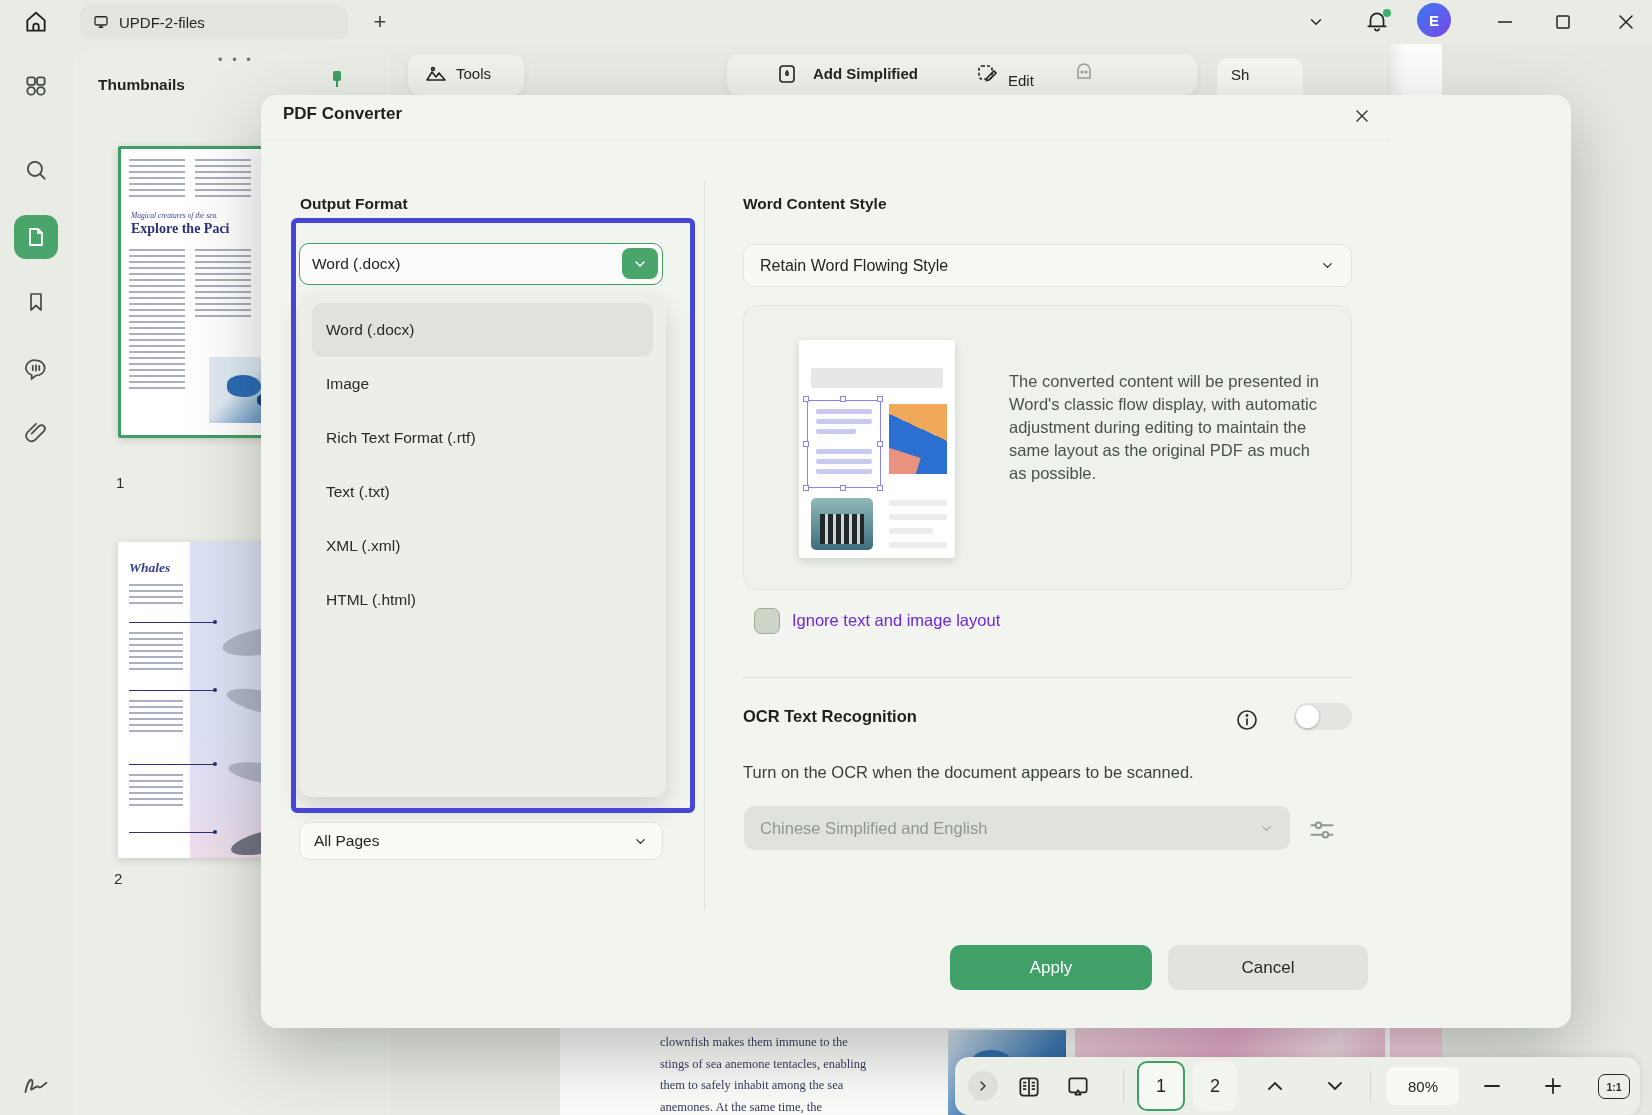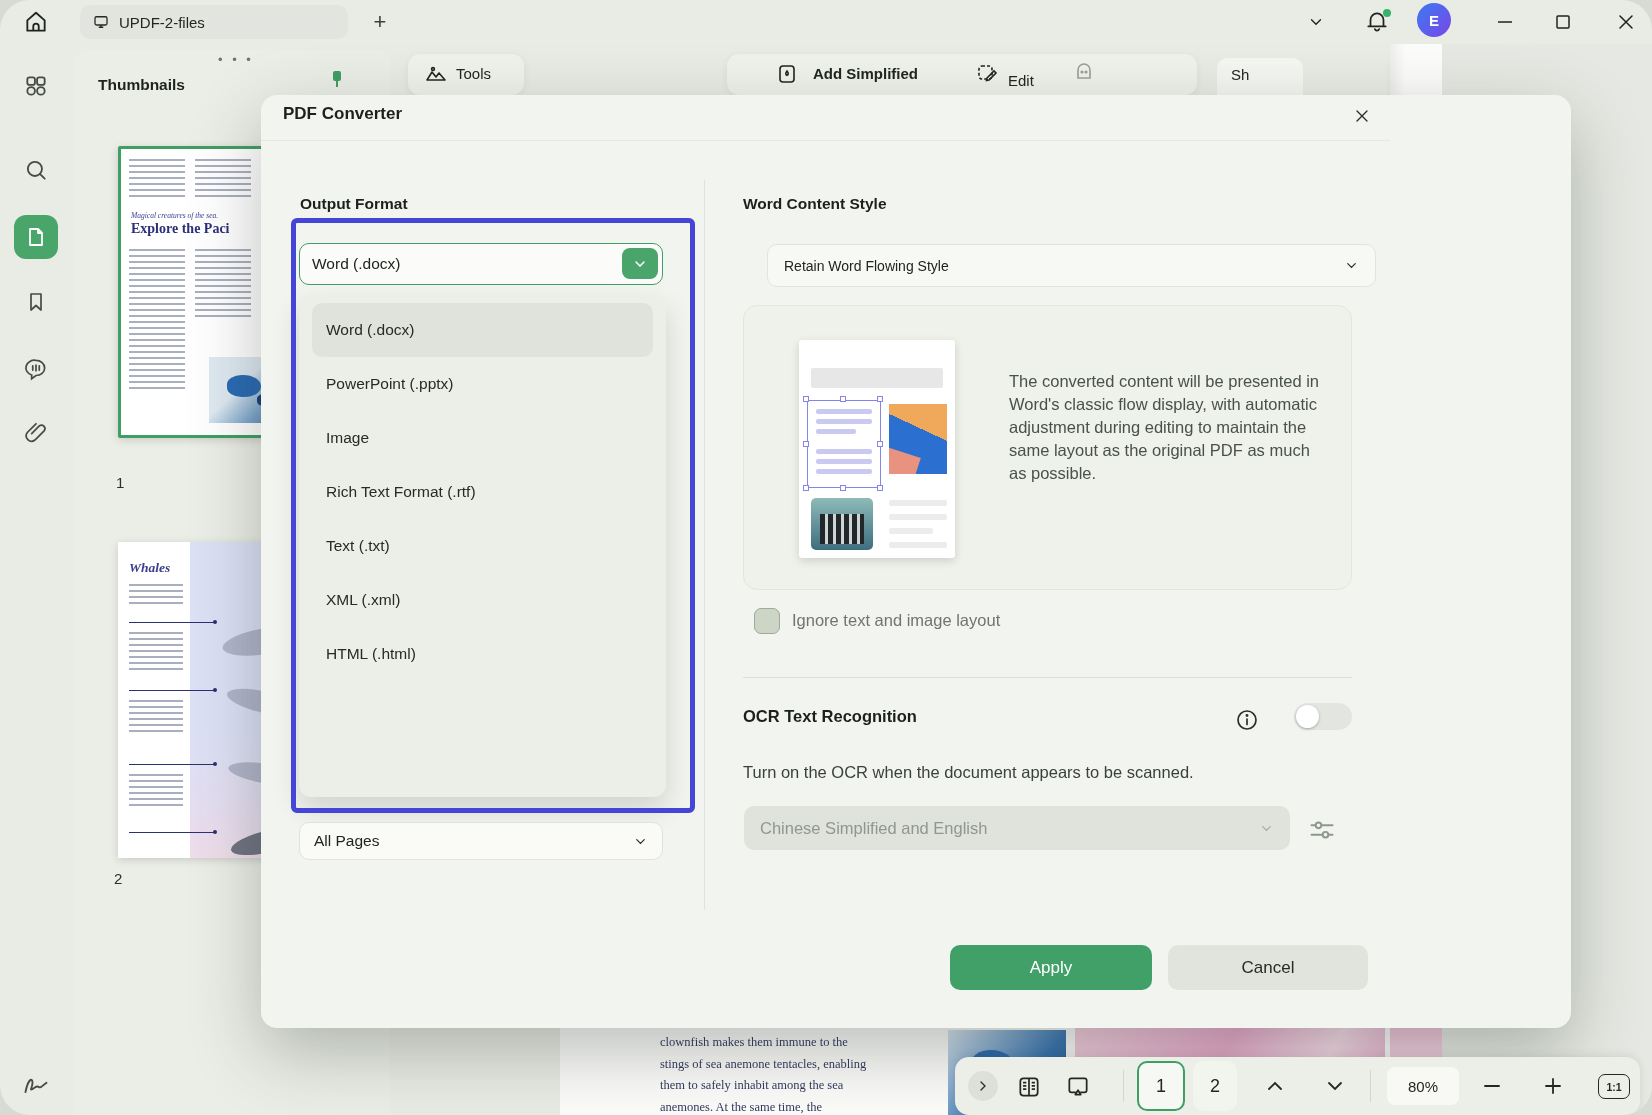--- a/index.html
+++ b/index.html
@@ -1,17 +1,17 @@
 <!DOCTYPE html>
 <html><head>
 <meta charset="utf-8">
 <style>
   html,body{margin:0;padding:0;background:#d8dbd4;}
   .screen{position:relative;width:1652px;height:1115px;background:#e9ebe5;overflow:hidden;
-    font-family:"Liberation Sans",sans-serif;color:#20261f;border-radius:30px;}
+    font-family:"Liberation Sans",sans-serif;color:#20261f;}
   .abs{position:absolute;}
   svg{display:block;}
 
   
   .titlebar{left:0;top:0;width:1652px;height:44px;}
   .home-btn{left:16px;top:4px;width:40px;height:36px;display:flex;align-items:center;justify-content:center;color:#1f241e;}
   .tab{left:80px;top:5px;width:268px;height:34px;background:#e2e5df;border-radius:10px;display:flex;align-items:center;gap:9px;padding:0 12px;box-sizing:border-box;color:#23291f;}
   .tab-label{font-size:15px;}
   .plus-btn{left:366px;top:8px;width:28px;height:28px;display:flex;align-items:center;justify-content:center;color:#3a403a;font-size:22px;font-weight:300;}
   .tb-ico{top:9px;width:26px;height:26px;display:flex;align-items:center;justify-content:center;color:#1f241e;}
@@ -94,36 +94,36 @@
   .fmt-select{left:38px;top:148px;width:364px;height:42px;background:#fbfcf9;border:1.5px solid #3f9e63;border-radius:10px;box-sizing:border-box;
     display:flex;align-items:center;padding-left:12px;font-size:15.5px;color:#20261f;}
   .fmt-select-btn{position:absolute;right:4px;top:4px;width:36px;height:31px;background:#4aa56b;border-radius:8px;display:flex;align-items:center;justify-content:center;color:#fff;}
   .dd-panel{left:38px;top:200px;width:367px;height:502px;background:#ecefe8;border-radius:12px;box-shadow:0 12px 28px rgba(0,0,0,.14);padding-top:8px;box-sizing:border-box;}
   .dd-item{height:54px;margin:0 13px;padding:0 14px;border-radius:10px;display:flex;align-items:center;font-size:15.5px;color:#262b24;}
   .dd-item.selected{background:#e0e3dc;}
   .range-select{left:38px;top:727px;width:364px;height:38px;background:#fafbf7;border:1px solid #e0e3dc;border-radius:10px;box-sizing:border-box;
     display:flex;align-items:center;justify-content:space-between;padding:0 14px;font-size:15.5px;color:#20261f;}
 
   .style-select{left:482px;top:149px;width:609px;height:43px;background:#f7f9f4;border:1px solid #e2e5de;border-radius:10px;box-sizing:border-box;
-    display:flex;align-items:center;justify-content:space-between;padding:0 16px;font-size:14px;color:#20261f;margin-left:24px;}
+    display:flex;align-items:center;justify-content:space-between;padding:0 16px;font-size:16px;color:#20261f;}
   .preview-card{left:482px;top:210px;width:609px;height:285px;background:#eff1eb;border:1px solid #e3e6df;border-radius:14px;box-sizing:border-box;padding-left:28px;}
   .mini-doc{position:absolute;left:55px;top:34px;width:156px;height:218px;background:#fff;border-radius:3px;box-shadow:0 3px 10px rgba(0,0,0,.14);}
   .md-bar{position:absolute;left:12px;top:28px;width:132px;height:20px;background:#e7e7e7;border-radius:2px;}
   .md-sel{position:absolute;left:8px;top:60px;width:74px;height:88px;border:1.5px solid #8585ea;background:#fff;box-sizing:border-box;}
   .md-h{position:absolute;width:6px;height:6px;background:#fff;border:1.2px solid #8585ea;box-sizing:border-box;}
   .md-line{position:absolute;left:8px;height:5px;background:#c9c9f2;border-radius:2px;}
   .md-img1{position:absolute;left:90px;top:64px;width:58px;height:70px;background:linear-gradient(205deg,#f0a85a 0 38%,#2b6fd0 38%);overflow:hidden;}
   .md-img1:after{content:"";position:absolute;left:-6px;bottom:-8px;width:34px;height:30px;background:#e8927f;transform:rotate(18deg);}
   .md-img2{position:absolute;left:12px;top:158px;width:62px;height:52px;border-radius:5px;background:linear-gradient(180deg,#8ebab8,#3e6d7e);overflow:hidden;}
   .md-img2:after{content:"";position:absolute;left:9px;top:16px;width:44px;height:30px;background:
     repeating-linear-gradient(90deg,#20282c 0 5px,#cfd6d2 5px 8px);}
   .md-rline{position:absolute;left:90px;height:6px;background:#ececec;border-radius:2px;}
   .pv-desc{position:absolute;left:265px;top:64px;width:316px;font-size:16.5px;line-height:23px;color:#49524a;}
   .checkbox{left:493px;top:513px;width:26px;height:26px;background:#ccd5c6;border:1px solid #9dab97;border-radius:7px;box-sizing:border-box;}
-  .chk-label{left:531px;top:516px;font-size:16.5px;color:#737373;}
+  .chk-label{left:531px;top:516px;font-size:16.5px;color:#6d28d9;}
   .dlg-hdiv2{left:482px;top:582px;width:609px;height:1px;background:#dcdfd8;}
   .ocr-label{left:482px;top:612px;font-size:16.5px;font-weight:bold;color:#1c221b;}
   .info-ico{left:974px;top:613px;width:24px;height:24px;color:#2a2f28;}
   .toggle{left:1033px;top:608px;width:58px;height:27px;background:#e3e6e0;border-radius:14px;}
   .toggle-knob{position:absolute;left:2px;top:2px;width:23px;height:23px;background:#fff;border-radius:50%;box-shadow:0 1px 3px rgba(0,0,0,.28);}
   .ocr-hint{left:482px;top:668px;font-size:16.5px;color:#3a413a;}
   .lang-select{left:483px;top:711px;width:546px;height:44px;background:#e0e3dc;border-radius:10px;box-sizing:border-box;
     display:flex;align-items:center;justify-content:space-between;padding:0 16px;font-size:16.5px;color:#8f988d;}
   .sliders-ico{left:1047px;top:721px;width:28px;height:28px;color:#8f988d;}
   .apply-btn{left:689px;top:850px;width:202px;height:45px;background:#41a068;border:none;border-radius:10px;color:#fff;font-size:17px;font-family:"Liberation Sans",sans-serif;display:flex;align-items:center;justify-content:center;}
@@ -360,21 +360,20 @@
       <span>Word (.docx)</span>
       <div class="fmt-select-btn">
         <svg width="16" height="16" viewBox="0 0 24 24" fill="none" stroke="#fff" stroke-width="2.2" stroke-linecap="round">
             <path d="M6 9 l6 6 6 -6"></path>
           </svg>
       </div>
     </div>
 
     <div class="abs dd-panel">
         <div class="dd-item selected">Word (.docx)</div>
-        <div class="dd-item">PowerPoint (.pptx)</div>
         <div class="dd-item">Image</div>
         <div class="dd-item">Rich Text Format (.rtf)</div>
         <div class="dd-item">Text (.txt)</div>
         <div class="dd-item">XML (.xml)</div>
         <div class="dd-item">HTML (.html)</div>
       </div>
 
     <div class="abs blue-box"></div>
 
     <div class="abs range-select">

